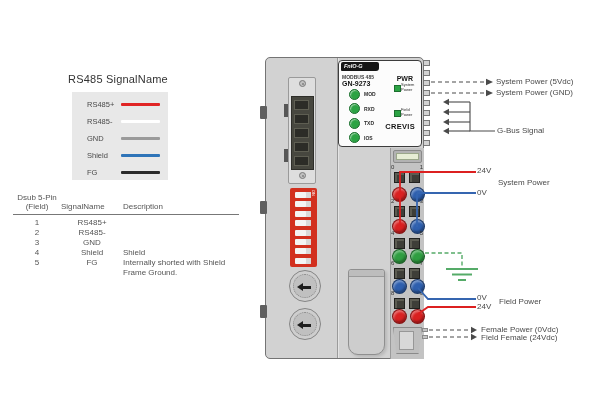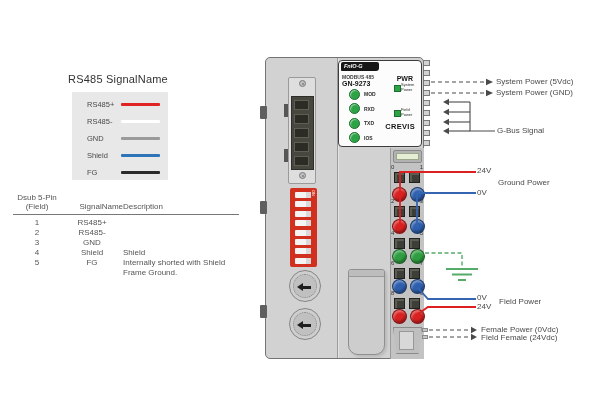--- a/index.html
+++ b/index.html
@@ -11,21 +11,21 @@
   .panel-title{position:absolute;left:58px;top:73px;width:120px;text-align:center;
                font-size:11px;color:#333;letter-spacing:.2px;}
   #legend{position:absolute;left:72px;top:92px;width:96px;height:88px;background:#e8e8e8;padding-top:4px;box-sizing:border-box;}
   .legend-row{height:17px;display:flex;align-items:center;padding-left:15px;}
   .legend-label{font-size:7.5px;color:#4a4a4a;width:31px;}
   .legend-line{width:39px;height:3px;margin-left:3px;border-radius:1px;}
 
   .pin-table{position:absolute;left:13px;top:193px;width:226px;font-size:8px;color:#555;}
   .pt-header{display:grid;grid-template-columns:48px 62px 116px;align-items:end;}
   .pt-header .h1{text-align:center;line-height:9px;}
-  .pt-header .h2{text-align:right;line-height:9px;}
+  .pt-header .h2{text-align:left;line-height:9px;}
   .pt-header .h3{text-align:left;line-height:9px;}
   .pt-divider{border-top:1.5px solid #777;margin-top:3px;}
   #pt-body{margin-top:3px;}
   .pt-row{display:grid;grid-template-columns:48px 62px 116px;line-height:10px;}
   .pt-row .c1{text-align:center;}
   .pt-row .c2{text-align:center;}
   .pt-row .c3{text-align:left;}
 
   
   #device-body{position:absolute;left:265px;top:57px;width:159px;height:302px;background:#d2d2d2;
@@ -372,20 +372,20 @@
     <path class="dash" d="M429,330 H471"></path>
     <polygon class="ah" points="471,326.8 477,330 471,333.2"></polygon>
     <path class="dash" d="M429,337 H471"></path>
     <polygon class="ah" points="471,333.8 477,337 471,340.2"></polygon>
   </svg>
 
   <div class="ann" style="left:496px;top:77px;">System Power (5Vdc)</div>
   <div class="ann" style="left:496px;top:88px;">System Power (GND)</div>
   <div class="ann" style="left:482px;top:126px;margin-left:15px;">G-Bus Signal</div>
   <div class="ann" style="left:477px;top:166px;">24V</div>
-  <div class="ann" style="left:498px;top:178px;">Ground Power</div>
+  <div class="ann" style="left:498px;top:178px;">System Power</div>
   <div class="ann" style="left:477px;top:188px;">0V</div>
   <div class="ann" style="left:477px;top:293px;">0V</div>
   <div class="ann" style="left:477px;top:302px;">24V</div>
   <div class="ann" style="left:499px;top:297px;">Field Power</div>
   <div class="ann" style="left:481px;top:325px;">Female Power (0Vdc)</div>
   <div class="ann" style="left:481px;top:333px;">Field Female (24Vdc)</div>
 </div>
 
 </body></html>

